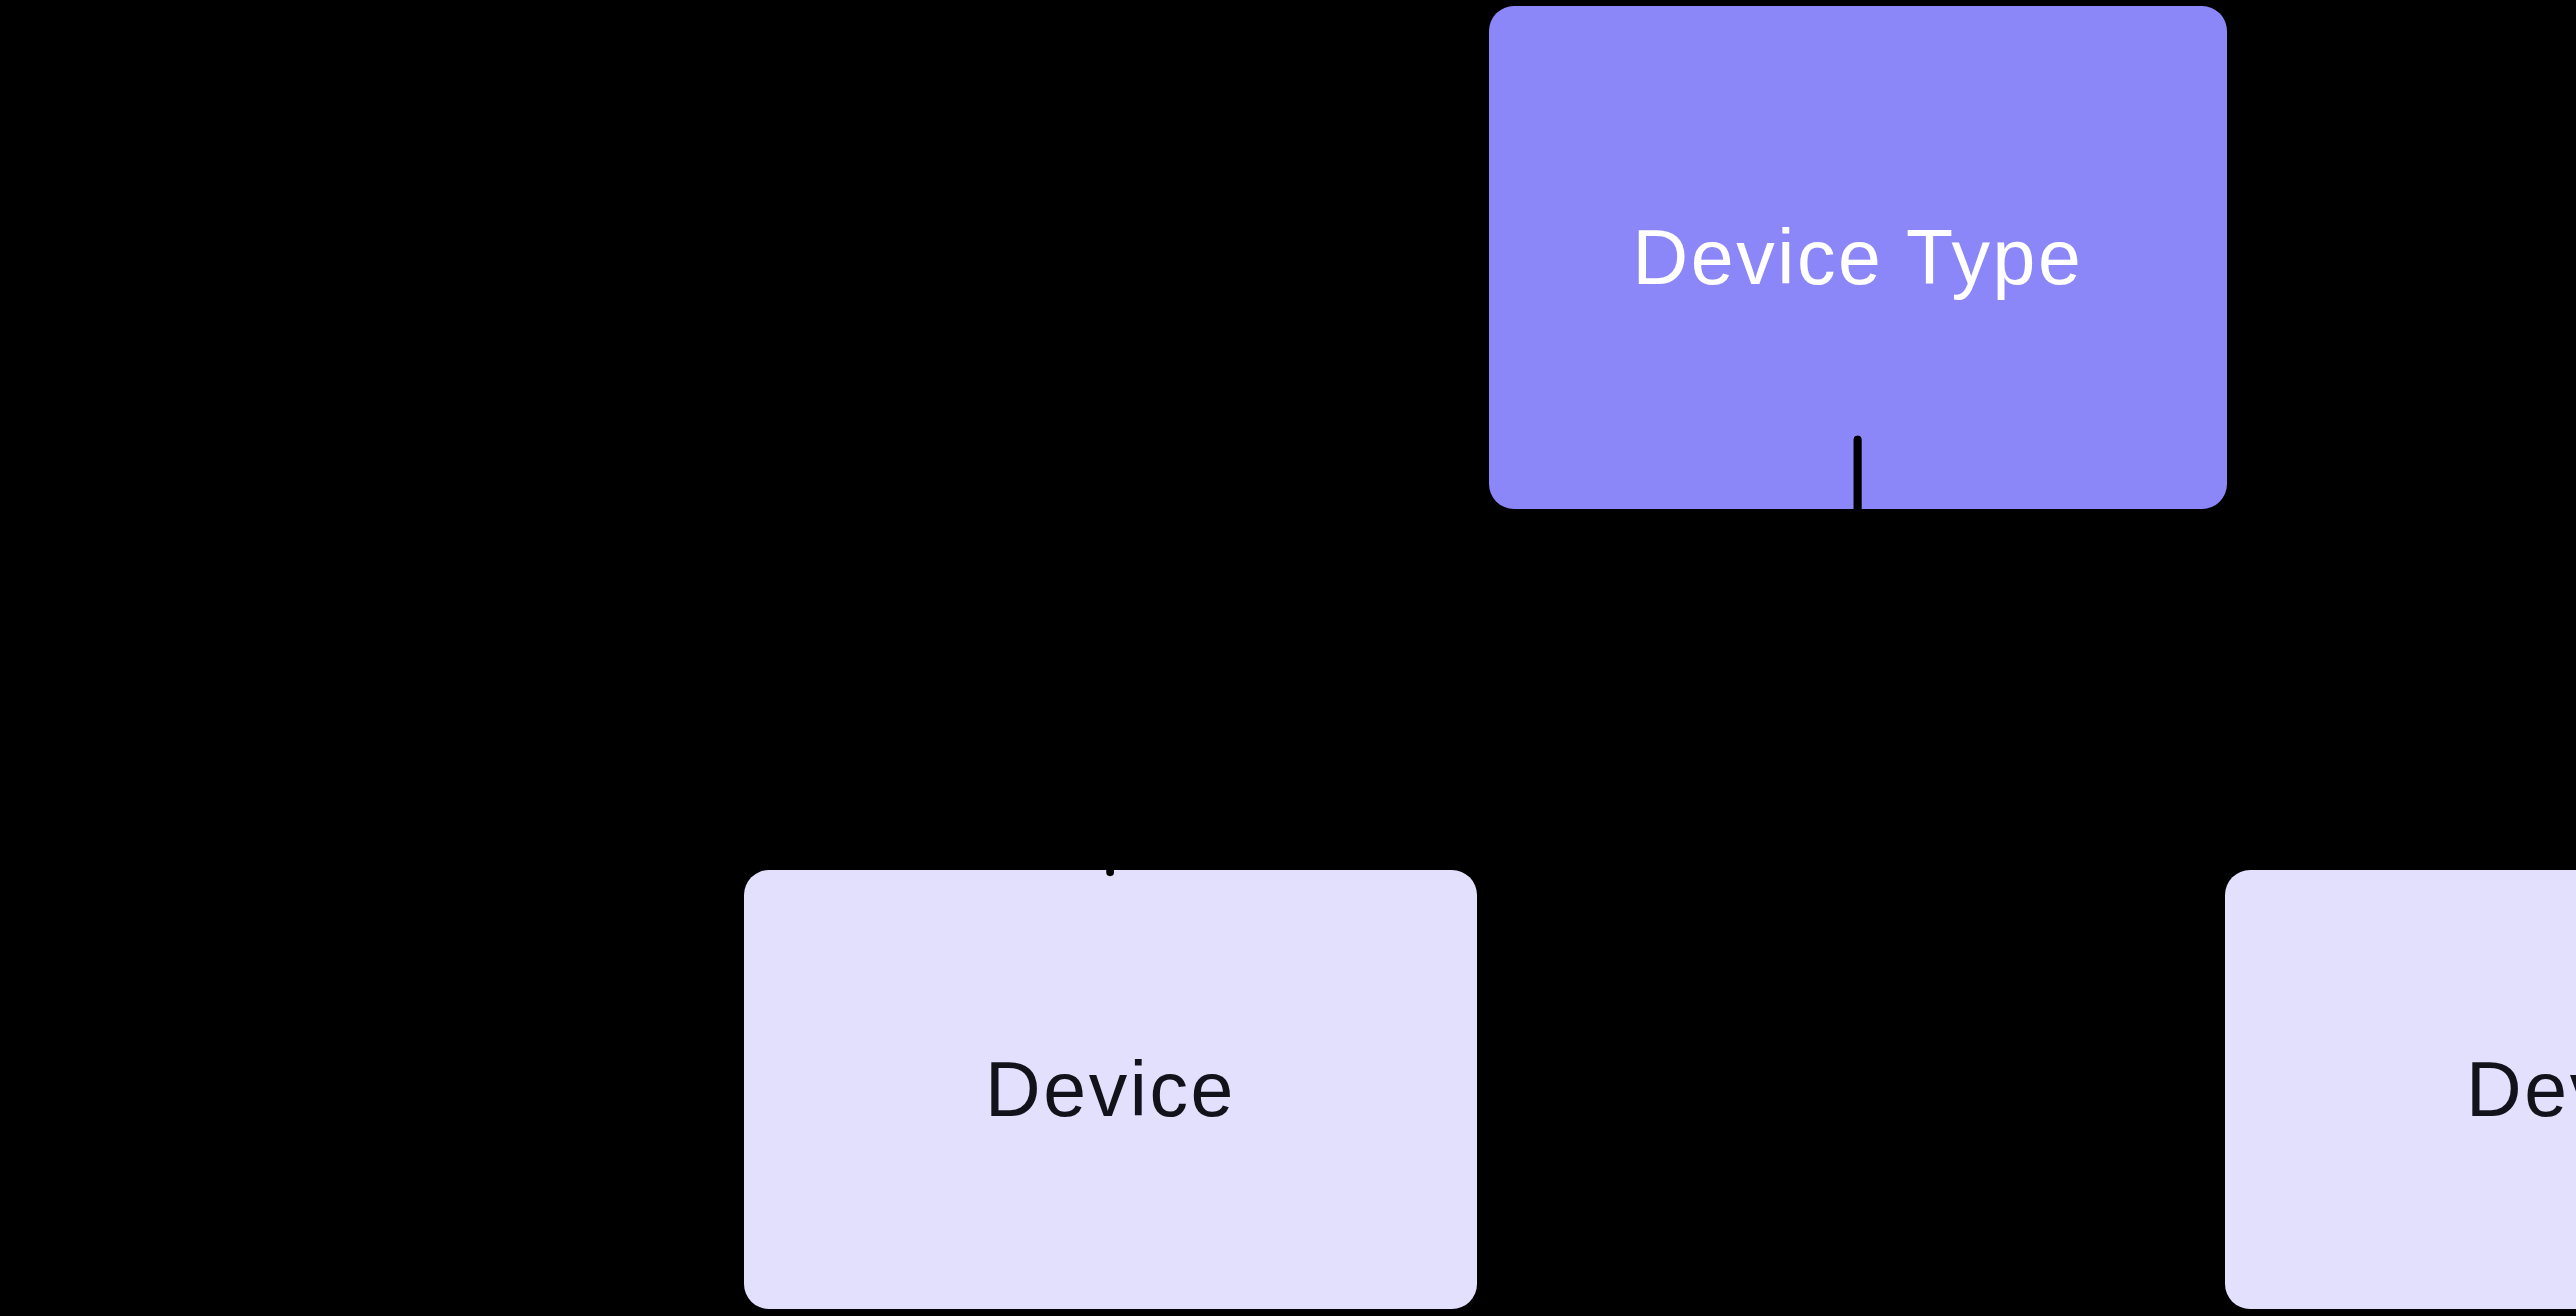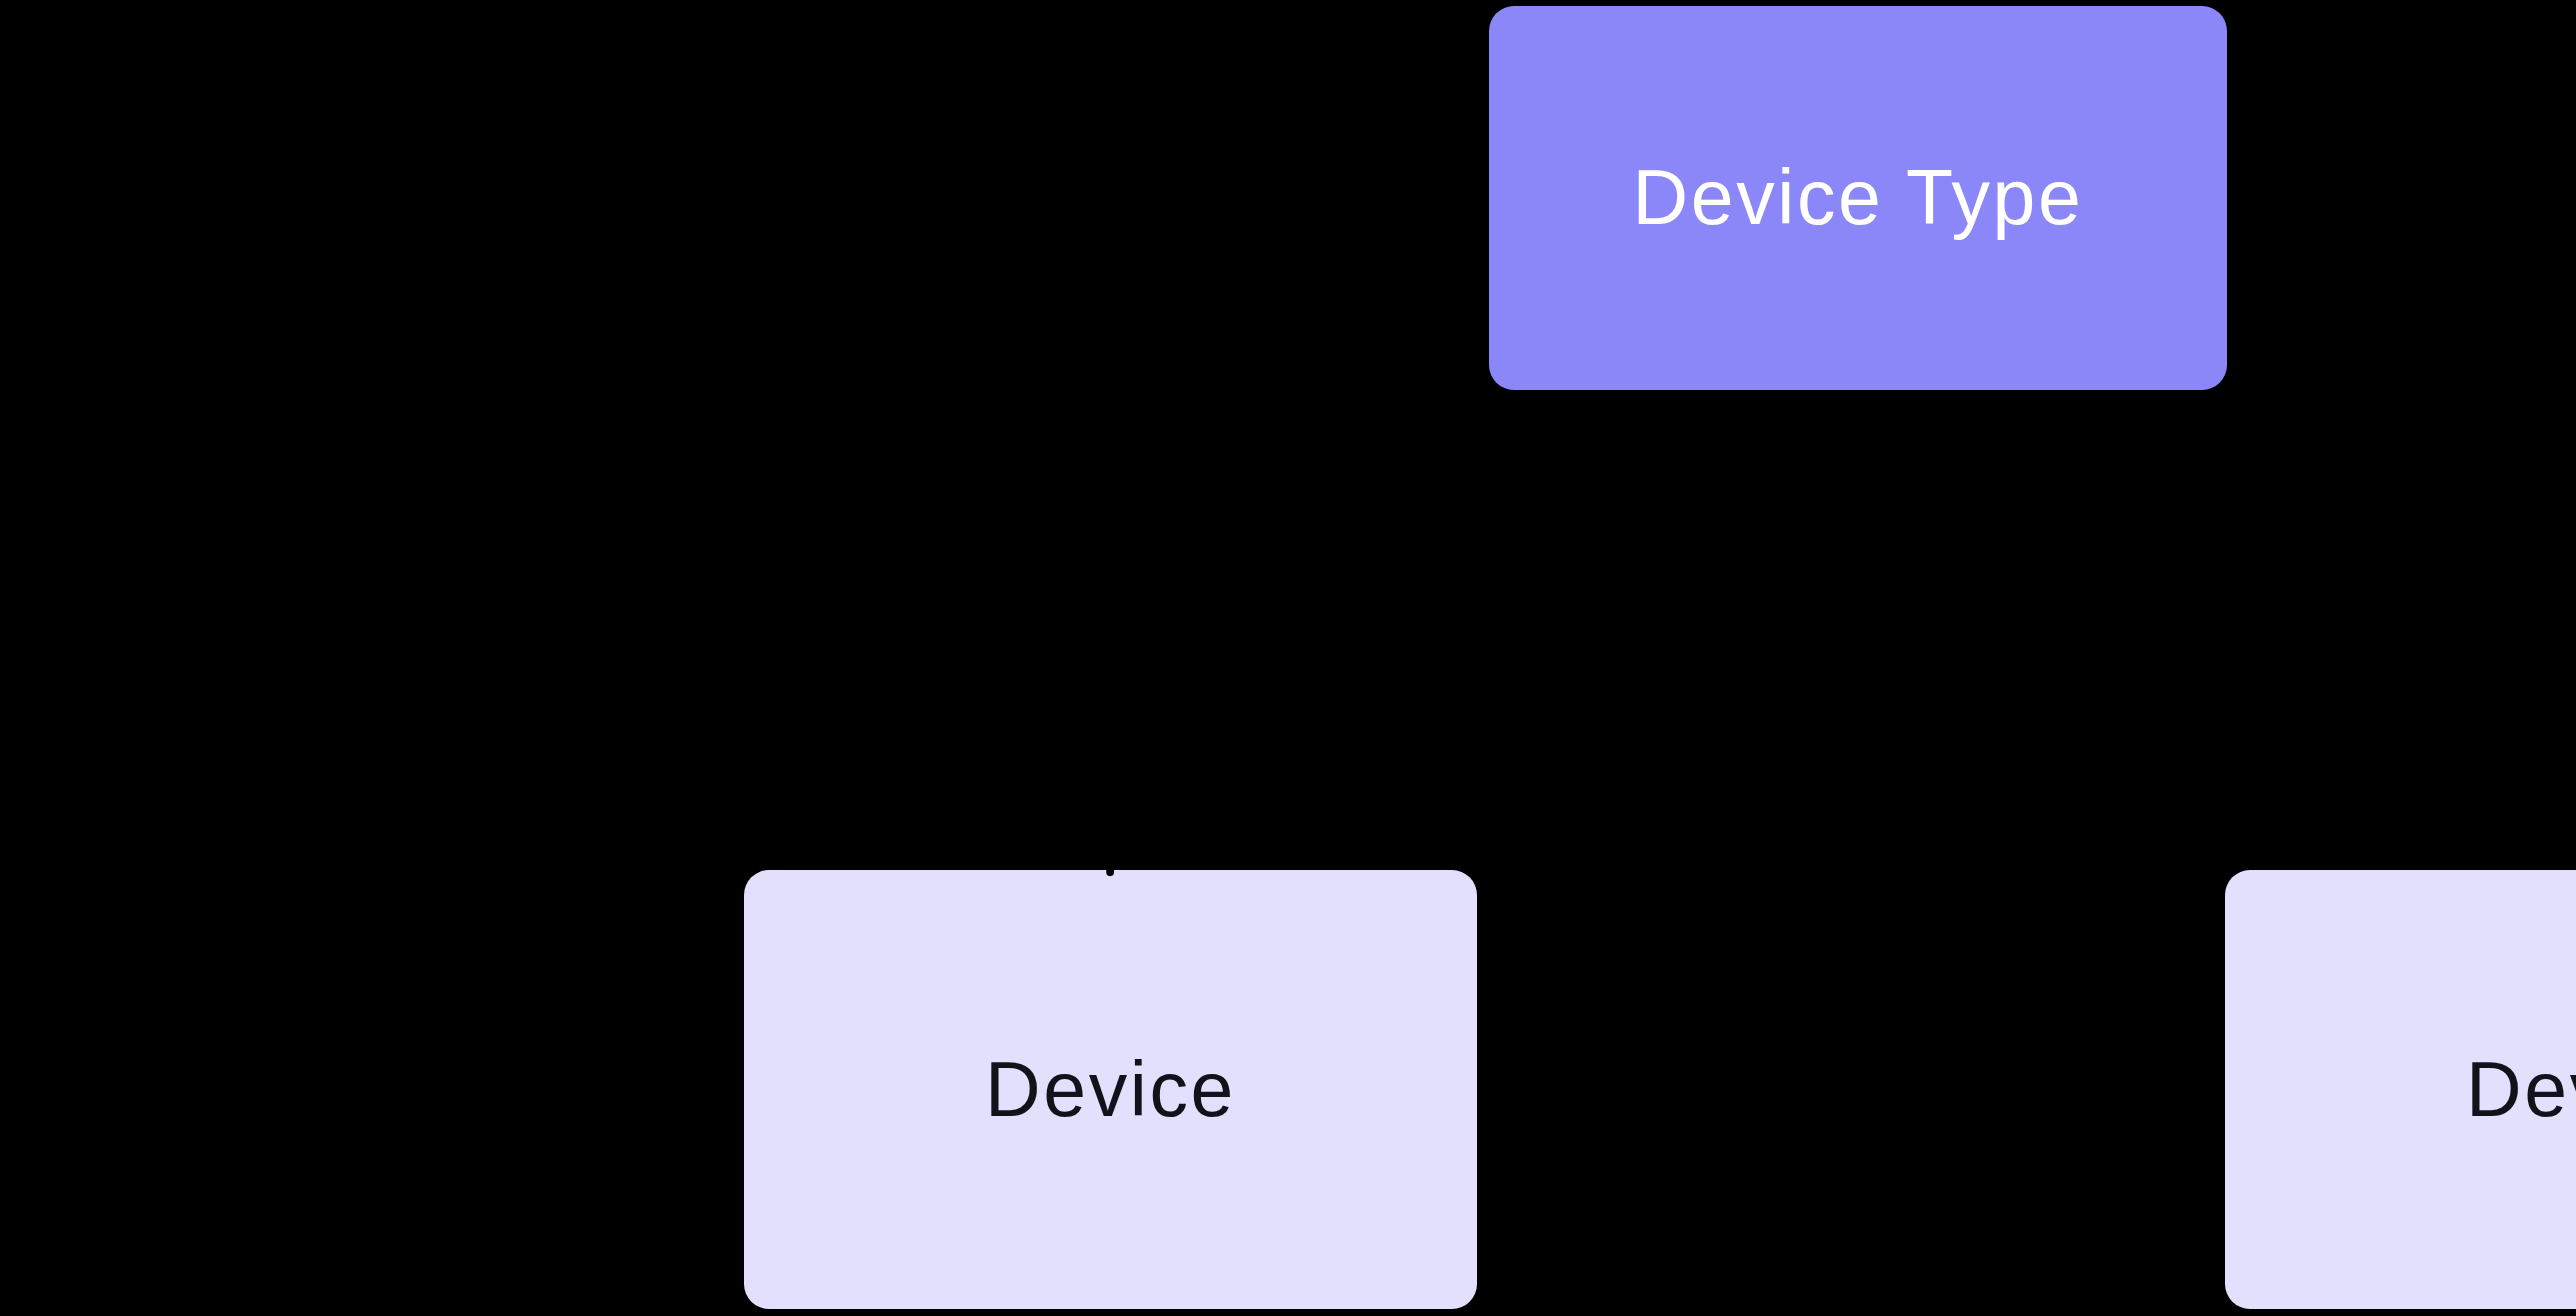--- a/index.html
+++ b/index.html
@@ -28,21 +28,21 @@
     font-weight: 500;
     letter-spacing: 2.6px;
     line-height: 1;
     white-space: nowrap;
     user-select: none;
   }
   #node-device-type {
     left: 1489px;
     top: 5.7px;
     width: 738px;
-    height: 384px;
+    height: 503px;
   }
   #node-device-left {
     left: 744px;
     top: 870px;
     width: 733px;
     height: 439px;
   }
   #node-device-right {
     left: 2225px;
     top: 870px;

